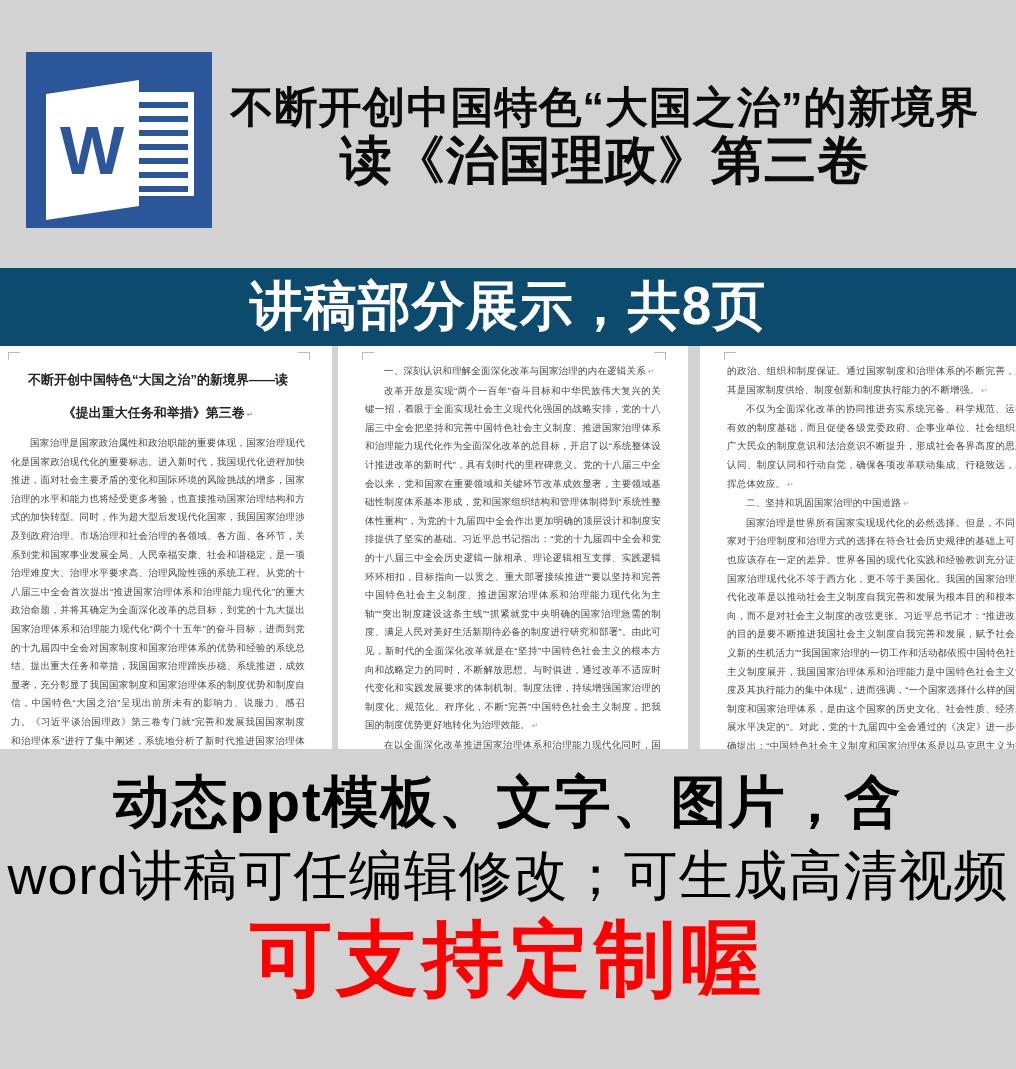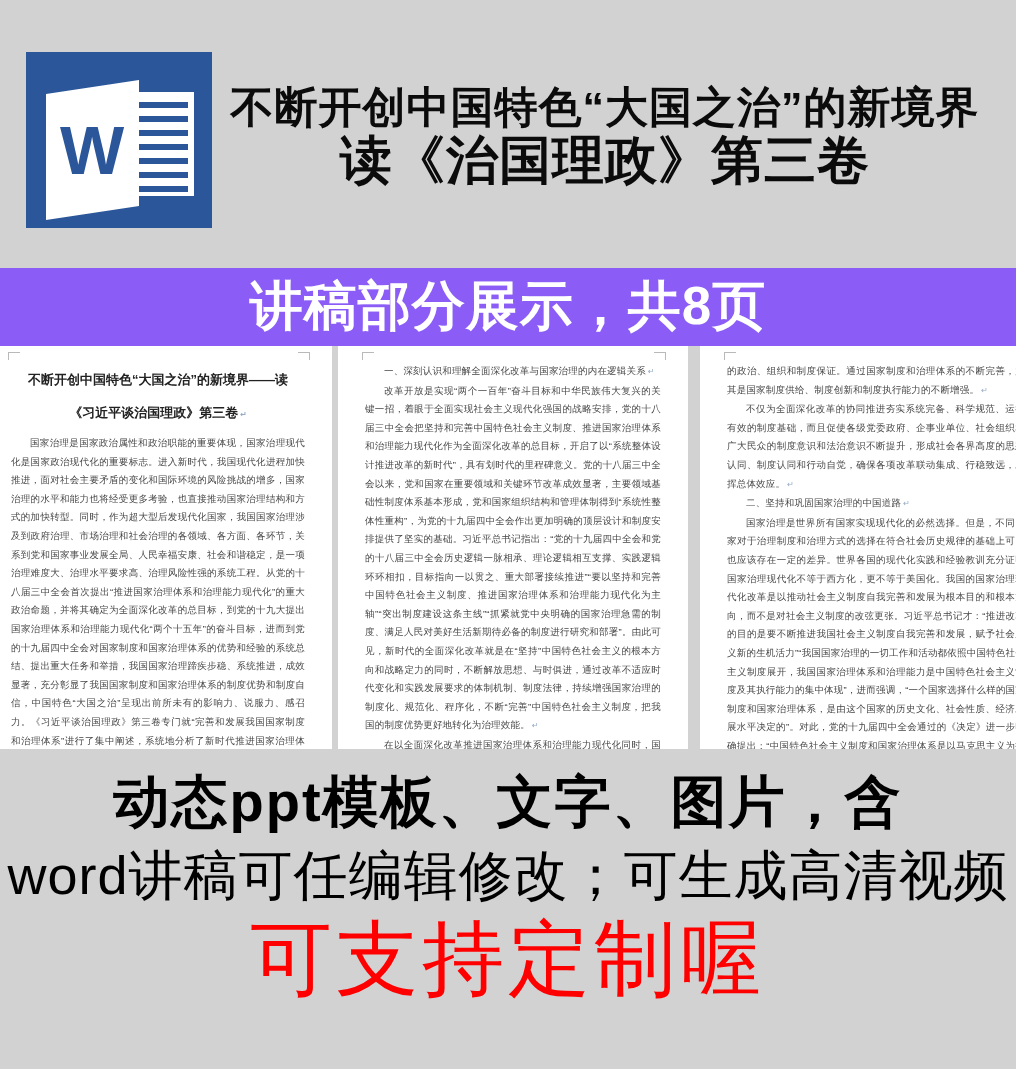--- a/index.html
+++ b/index.html
@@ -7,21 +7,21 @@
   .canvas{position:relative;width:1016px;height:1069px;background:#d2d2d2;overflow:hidden;}
 
   
   .header{position:absolute;top:0;left:0;width:1016px;height:268px;background:#d2d2d2;}
   .word-icon{position:absolute;left:26px;top:52px;width:186px;height:176px;display:block;}
   .titles{position:absolute;left:215px;top:80px;right:21px;text-align:center;color:#0b0b0b;font-weight:700;}
   .title1{font-size:43px;line-height:54px;letter-spacing:1px;white-space:nowrap;}
   .title2{font-size:52px;line-height:52px;letter-spacing:1px;white-space:nowrap;}
 
   
-  .banner{position:absolute;top:268px;left:0;width:1016px;height:78px;background:#8b5cf6;
+  .banner{position:absolute;top:268px;left:0;width:1016px;height:78px;background:#0c4a6e;
           display:flex;align-items:center;justify-content:center;gap:86px;
           color:#ffffff;font-size:53px;font-weight:700;white-space:nowrap;letter-spacing:1px;}
 
   
   .docs{position:absolute;top:346px;left:0;width:1016px;height:426px;background:#d2d2d2;}
   .page{position:absolute;top:0;height:426px;background:#ffffff;color:#454545;overflow:hidden;}
   #page1{left:-16px;width:348px;}
   #page2{left:338px;width:350px;}
   #page3{left:700px;width:352px;}
   .page-inner{position:relative;padding:16px 27px 0 27px;}
@@ -31,21 +31,21 @@
   .cm{position:absolute;width:11px;height:7px;border:0 solid #b9b9b9;}
   .cm.tl{top:6px;left:24px;border-top-width:1px;border-left-width:1px;}
   .cm.tr{top:6px;right:22px;border-top-width:1px;border-right-width:1px;}
   .cm.bl{bottom:8px;left:24px;border-bottom-width:1px;border-left-width:1px;}
   .cm.br{bottom:8px;right:22px;border-bottom-width:1px;border-right-width:1px;}
 
   
   .footer{position:absolute;top:749px;left:0;width:1016px;height:251px;background:#d2d2d2;text-align:center;}
   .f-line1{margin-top:22px;font-size:56px;line-height:62px;color:#000;font-weight:600;letter-spacing:2px;white-space:nowrap;}
   .f-line2{margin-top:12px;font-size:54px;line-height:60px;color:#000;font-weight:400;letter-spacing:1px;white-space:nowrap;}
-  .f-line3{margin-top:10px;font-size:82px;line-height:88px;color:#ff0000;font-weight:400;letter-spacing:4px;white-space:nowrap;}
+  .f-line3{margin-top:10px;font-size:82px;line-height:88px;color:#ff0000;font-weight:700;letter-spacing:4px;white-space:nowrap;}
 </style>
 </head>
 <body>
 
 <div class="canvas">
 
   <div class="header">
     <svg class="word-icon" viewBox="0 0 186 176" xmlns="http://www.w3.org/2000/svg">
       <rect x="0" y="0" width="186" height="176" fill="#2b579a"></rect>
       <rect x="104" y="40" width="64" height="104" fill="#ffffff"></rect>
@@ -73,21 +73,21 @@
 
   <div class="docs">
 
     <div class="page" id="page1">
       <span class="cm tl"></span>
       <span class="cm tr"></span>
       <span class="cm bl"></span>
       <span class="cm br"></span>
       <div class="page-inner">
         <div class="doc-heading">不断开创中国特色“大国之治”的新境界——读</div>
-        <div class="doc-heading para-end">《习近平谈治国理政》第三卷</div>
+        <div class="doc-heading para-end">《提出重大任务和举措》第三卷</div>
         <p class="body-para para-end">国家治理是国家政治属性和政治职能的重要体现，国家治理现代化是国家政治现代化的重要标志。进入新时代，我国现代化进程加快推进，面对社会主要矛盾的变化和国际环境的风险挑战的增多，国家治理的水平和能力也将经受更多考验，也直接推动国家治理结构和方式的加快转型。同时，作为超大型后发现代化国家，我国国家治理涉及到政府治理、市场治理和社会治理的各领域、各方面、各环节，关系到党和国家事业发展全局、人民幸福安康、社会和谐稳定，是一项治理难度大、治理水平要求高、治理风险性强的系统工程。从党的十八届三中全会首次提出“推进国家治理体系和治理能力现代化”的重大政治命题，并将其确定为全面深化改革的总目标，到党的十九大提出国家治理体系和治理能力现代化“两个十五年”的奋斗目标，进而到党的十九届四中全会对国家制度和国家治理体系的优势和经验的系统总结、提出重大任务和举措，我国国家治理蹄疾步稳、系统推进，成效显著，充分彰显了我国国家制度和国家治理体系的制度优势和制度自信，中国特色“大国之治”呈现出前所未有的影响力、说服力、感召力。《习近平谈治国理政》第三卷专门就“完善和发展我国国家制度和治理体系”进行了集中阐述，系统地分析了新时代推进国家治理体系和治理能力现代化的历史条件、显著优势、实践基础和现实挑战，对相关工作作出全面部署，提出明确要求，是对马克思主义国家学说的重大理论创新，是习近平新时代中国特色社会主义思想的重要内容，是指导和推进新时代党和国家各项事业发展的强大思想武器和根本行动指南。</p>
       </div>
     </div>
 
     <div class="page" id="page2">
       <span class="cm tl"></span>
       <span class="cm tr"></span>
       <span class="cm bl"></span>
       <span class="cm br"></span>
       <div class="page-inner">

